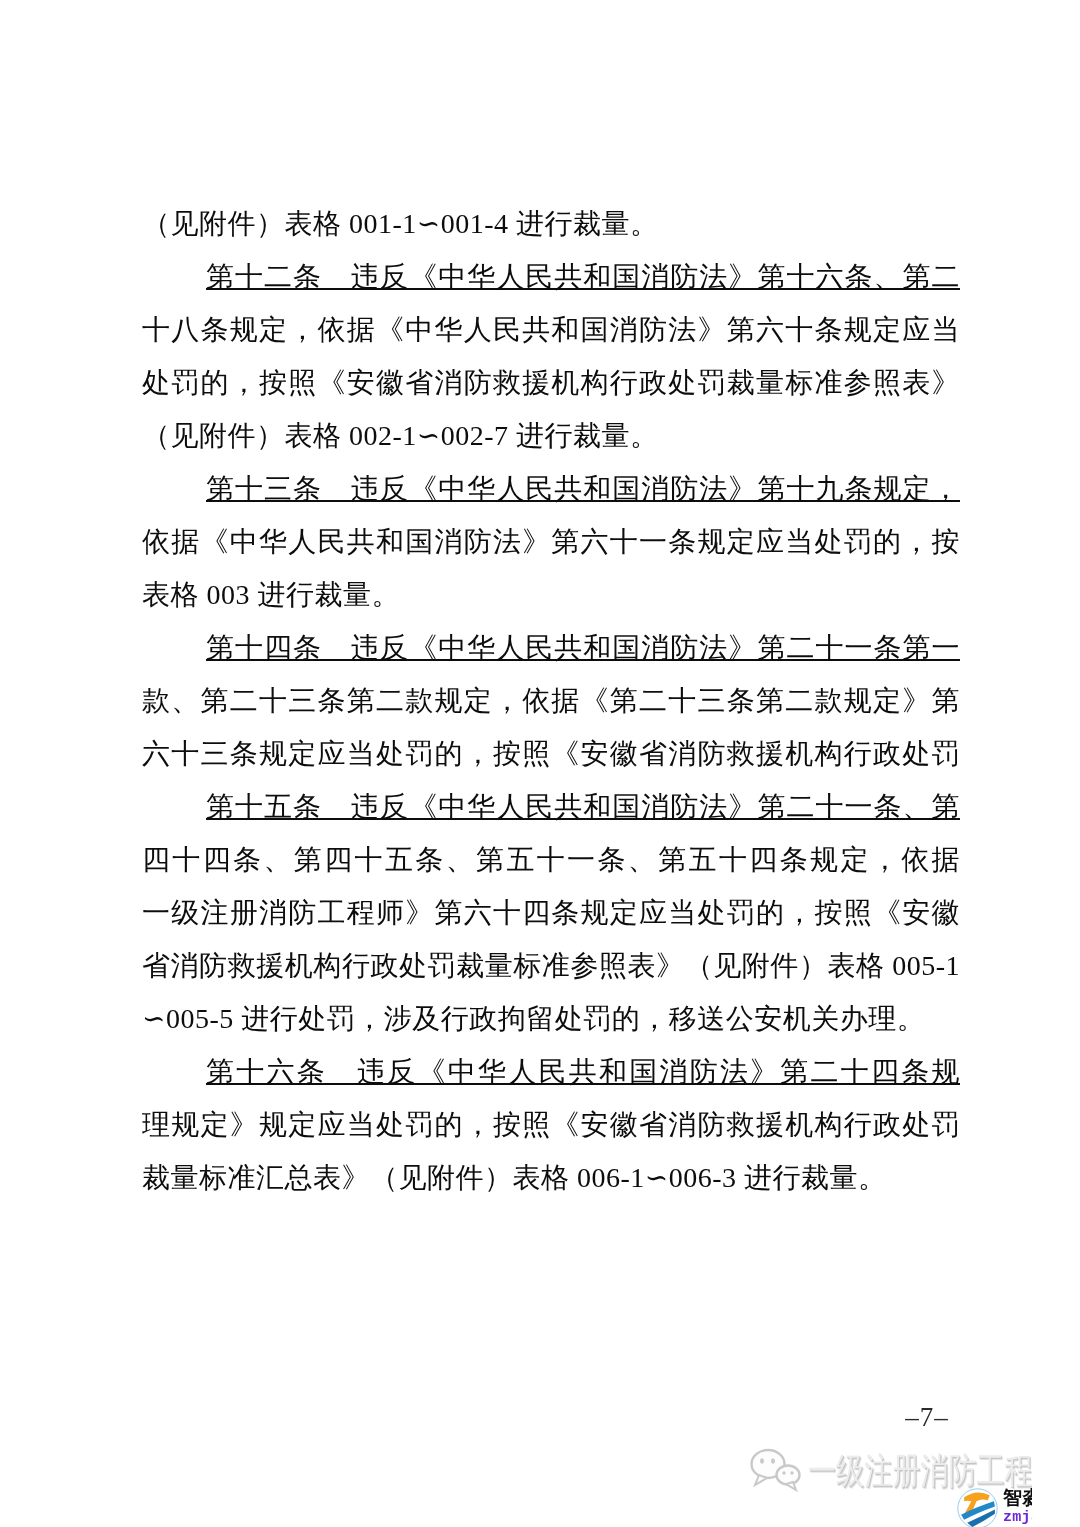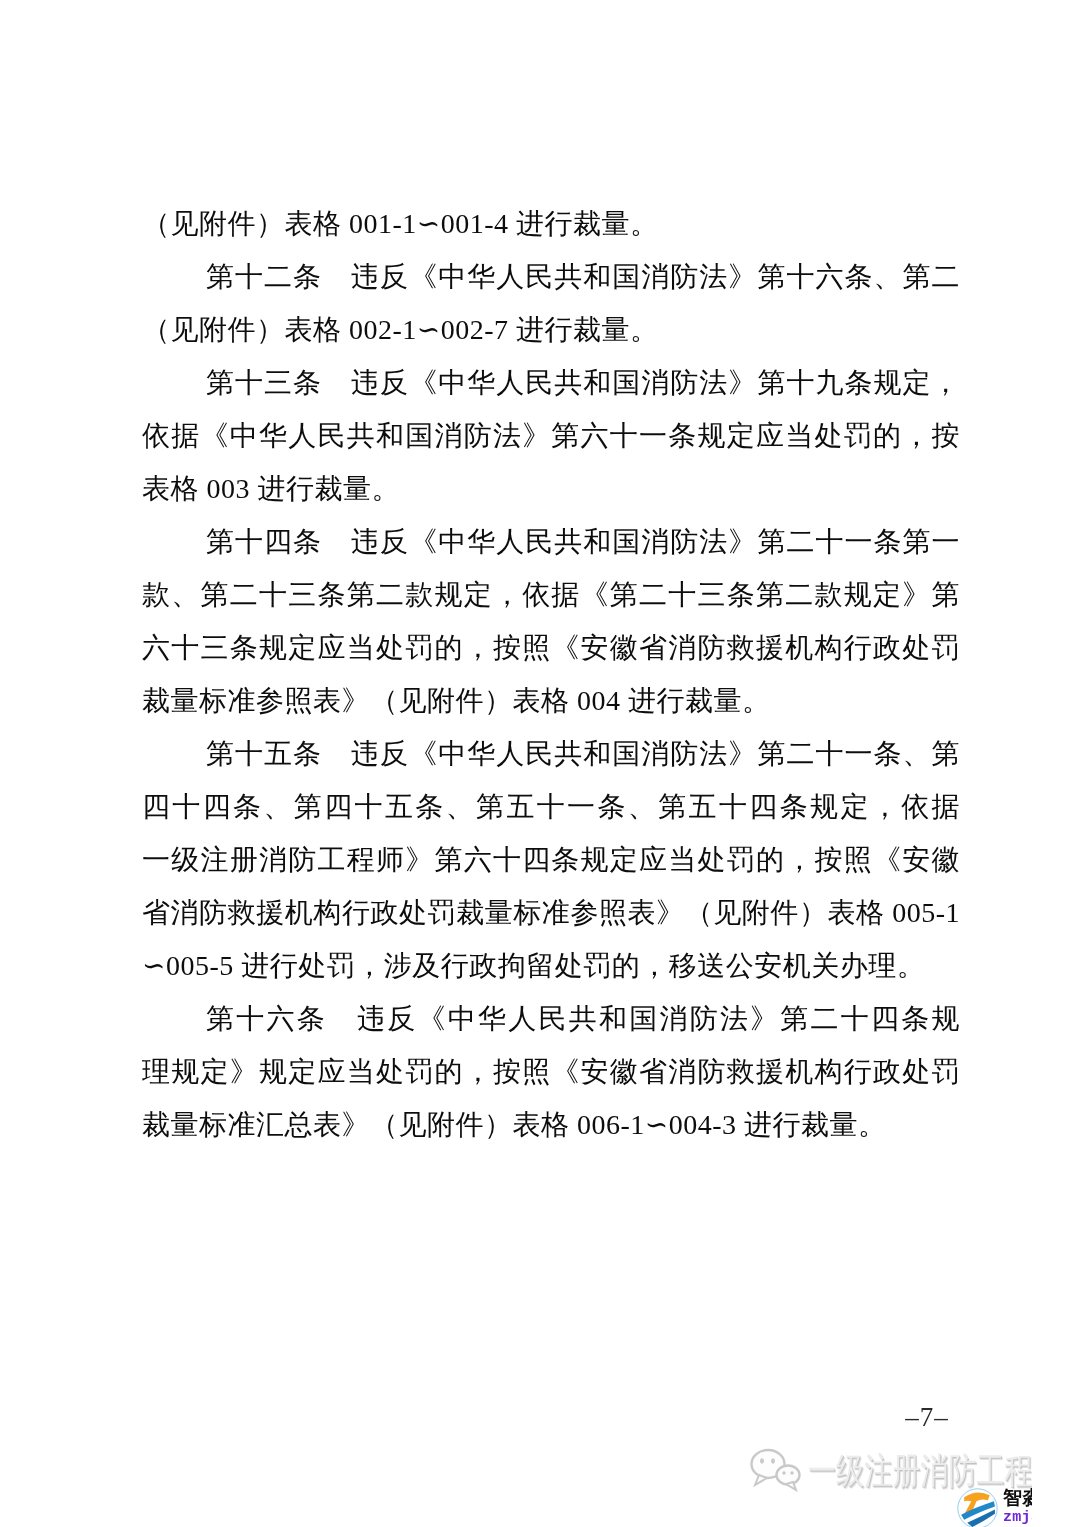--- a/index.html
+++ b/index.html
@@ -24,21 +24,21 @@
   .line {
     height: 53px;
     overflow: hidden;
     white-space: nowrap;
   }
   .line.just {
     white-space: normal;
     text-align: justify;
     text-align-last: justify;
   }
-  .line.indent { text-indent: 64px; }
+  .line.indent { text-indent: 64px; text-decoration: underline; }
   .pageno {
     position: absolute;
     left: 862px;
     top: 1398px;
     width: 130px;
     text-align: center;
     font-size: 27px;
     line-height: 38px;
     color: #2b2b2b;
     letter-spacing: 1px;
@@ -95,36 +95,37 @@
   }
 </style>
 </head>
 <body>
 
 <div class="page">
 
   <div class="doc">
       <div class="line">（见附件）表格 001-1∽001-4 进行裁量。</div>
       <div class="line just indent">第十二条　违反《中华人民共和国消防法》第十六条、第二</div>
+      <div class="line just">十八条规定，依据《中华人民共和国消防法》第六十条规定应当</div>
+      <div class="line just">处罚的，按照《安徽省消防救援机构行政处罚裁量标准参照表》</div>
       <div class="line">（见附件）表格 002-1∽002-7 进行裁量。</div>
       <div class="line just indent">第十三条　违反《中华人民共和国消防法》第十九条规定，</div>
       <div class="line just">依据《中华人民共和国消防法》第六十一条规定应当处罚的，按</div>
       <div class="line">表格 003 进行裁量。</div>
       <div class="line just indent">第十四条　违反《中华人民共和国消防法》第二十一条第一</div>
       <div class="line just">款、第二十三条第二款规定，依据《第二十三条第二款规定》第</div>
       <div class="line just">六十三条规定应当处罚的，按照《安徽省消防救援机构行政处罚</div>
-      <div class="line">裁量标准参照表》（见附件）表格 004 进行裁量。</div>
       <div class="line just indent">第十五条　违反《中华人民共和国消防法》第二十一条、第</div>
       <div class="line just">四十四条、第四十五条、第五十一条、第五十四条规定，依据《中</div>
       <div class="line just">一级注册消防工程师》第六十四条规定应当处罚的，按照《安徽</div>
       <div class="line just">省消防救援机构行政处罚裁量标准参照表》（见附件）表格 005-1</div>
       <div class="line">∽005-5 进行处罚，涉及行政拘留处罚的，移送公安机关办理。</div>
       <div class="line just indent">第十六条　违反《中华人民共和国消防法》第二十四条规定，</div>
       <div class="line just">理规定》规定应当处罚的，按照《安徽省消防救援机构行政处罚</div>
-      <div class="line">裁量标准汇总表》（见附件）表格 006-1∽004-3 进行裁量。</div>
+      <div class="line">裁量标准汇总表》（见附件）表格 006-1∽006-3 进行裁量。</div>
     </div>
 
   <div class="pageno">–7–</div>
 
   <div class="footer-wm">
     <span class="wx-icon">
       <svg viewBox="0 0 54 50" width="54" height="50">
         <g fill="#fdfdfd" stroke="#c9c9c9" stroke-width="2.4">
           <ellipse cx="20" cy="18" rx="16.5" ry="14"></ellipse>
           <path d="M11 29 L7 39 L19 32 Z" stroke-width="2"></path>

